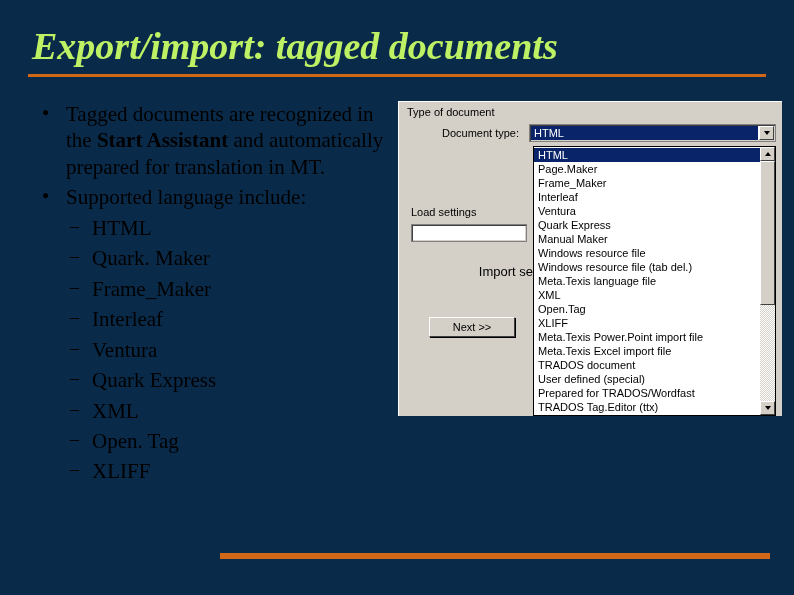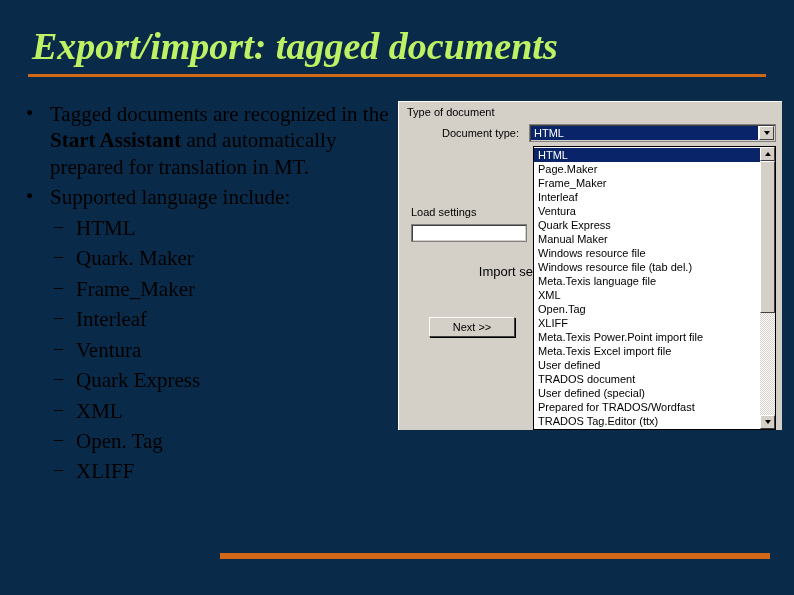--- a/index.html
+++ b/index.html
@@ -18,21 +18,21 @@
     font-weight: bold;
     padding: 24px 32px 6px 32px;
   }
   .title-underline {
     height: 3px;
     background: #d06818;
     margin: 0 28px 0 28px;
   }
   .content-area {
     display: flex;
-    padding: 24px 12px 0 24px;
+    padding: 24px 12px 0 40px;
     gap: 8px;
   }
   .text-col {
     width: 370px;
     color: #000;
   }
   .text-col ul {
     list-style: none;
     font-size: 21px;
     color: #000;
@@ -258,21 +258,20 @@
           <div class="item">Quark Express</div>
           <div class="item">Manual Maker</div>
           <div class="item">Windows resource file</div>
           <div class="item">Windows resource file (tab del.)</div>
           <div class="item">Meta.Texis language file</div>
           <div class="item">XML</div>
           <div class="item">Open.Tag</div>
           <div class="item">XLIFF</div>
           <div class="item">Meta.Texis Power.Point import file</div>
           <div class="item">Meta.Texis Excel import file</div>
-          <div class="item">User defined</div>
           <div class="item">TRADOS document</div>
           <div class="item">User defined (special)</div>
           <div class="item">Prepared for TRADOS/Wordfast</div>
           <div class="item">TRADOS Tag.Editor (ttx)</div>
           <div class="scrollbar">
             <div class="sb-btn sb-up"></div>
             <div class="sb-track">
                 <div class="sb-thumb"></div>
               </div>
             <div class="sb-btn sb-down"></div>

